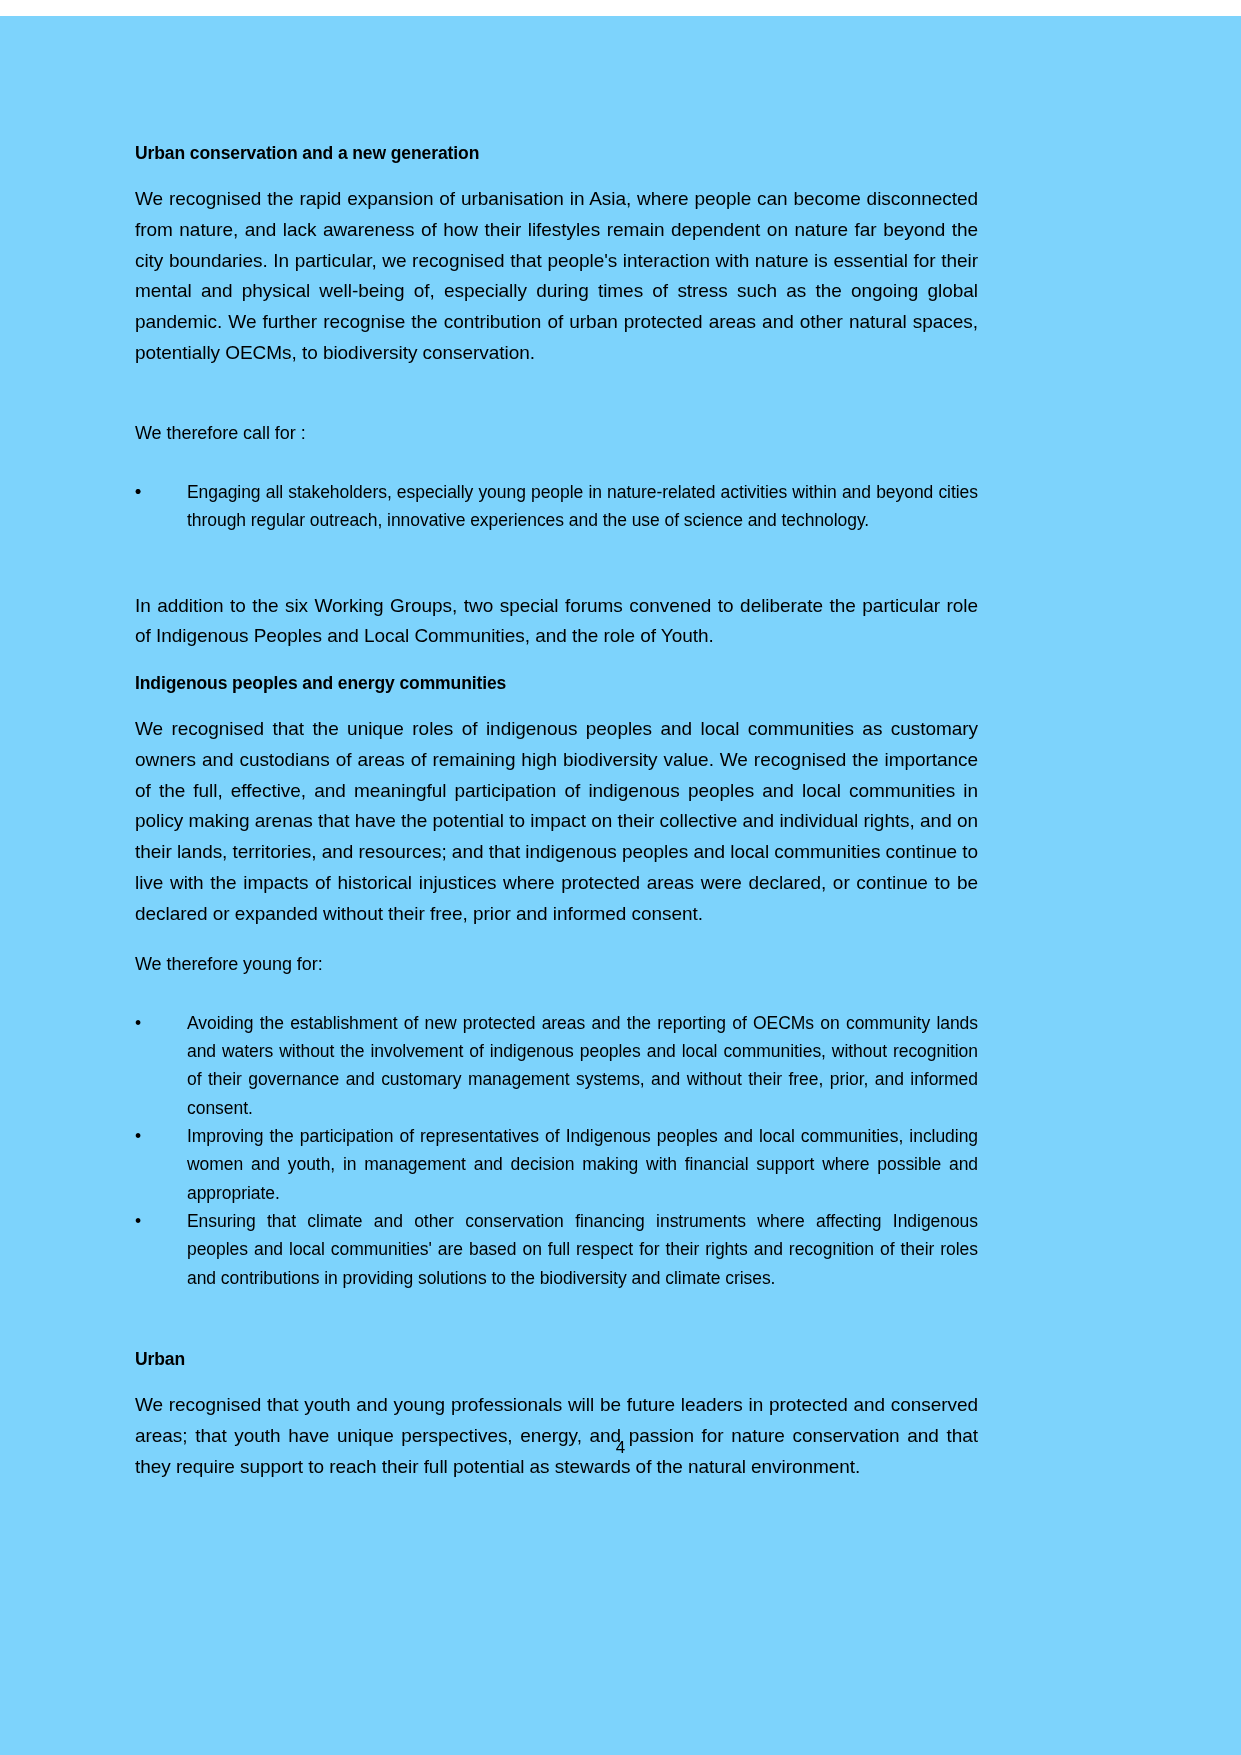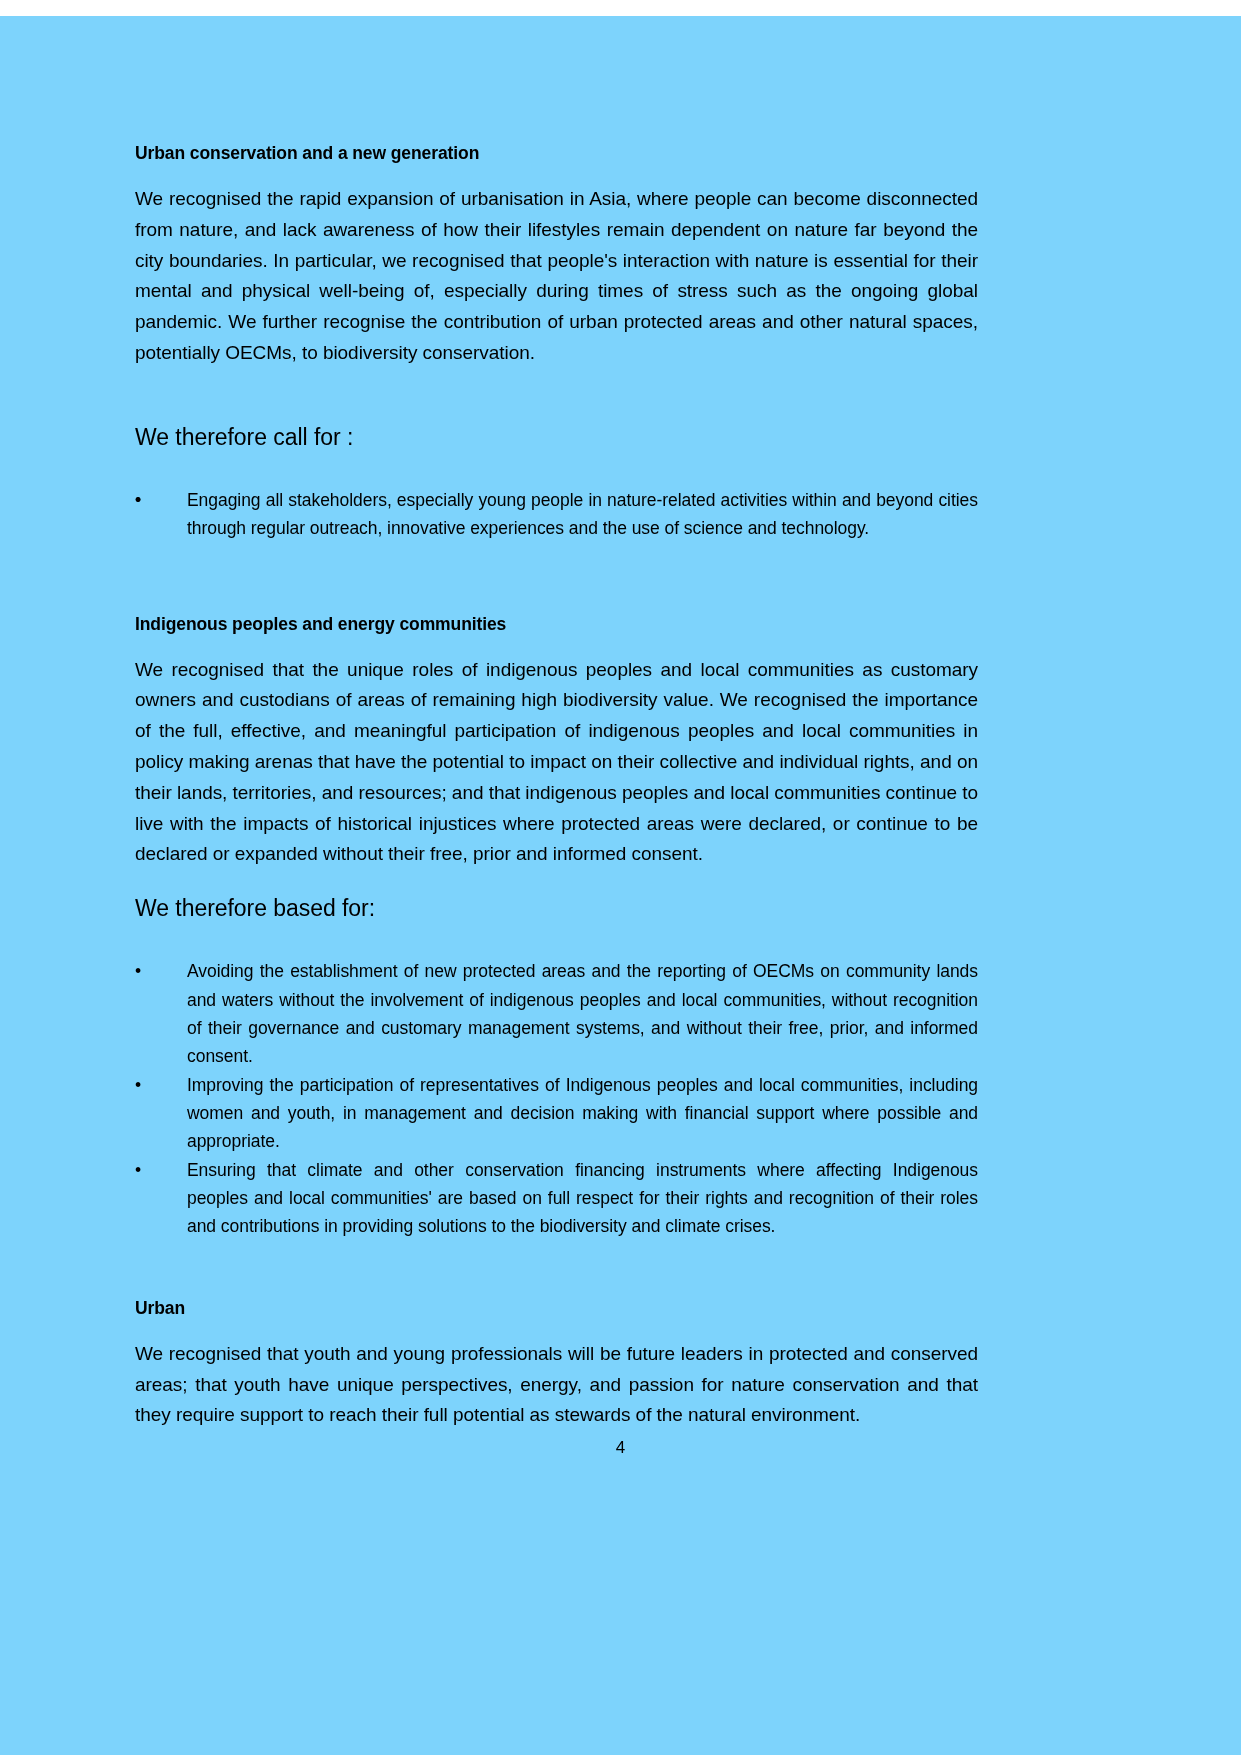--- a/index.html
+++ b/index.html
@@ -66,21 +66,21 @@
   .bullet-mark {
     position: absolute;
     left: 0;
     top: 0;
     width: 14px;
     font-size: 17.5px;
     line-height: 1.62;
     text-align: left;
   }
   .call-line {
-    font-size: 23px;
+    font-size: 18px;
     line-height: 1.62;
     margin: 0;
     letter-spacing: -0.05px;
   }
   .page-number {
     position: absolute;
     left: 0;
     right: 0;
     top: 1422px;
     text-align: center;
@@ -109,30 +109,31 @@
         <span class="bullet-mark">•</span>
       </li>
       <li class="bullet-item">
         <span class="bullet-mark">•</span>
         <span>Engaging all stakeholders, especially young people in nature-related activities within and beyond cities through regular outreach, innovative experiences and the use of science and technology.</span>
       </li>
     </ul>
 
     <div class="spacer-xl"></div>
 
+    <p class="para">In addition to the six Working Groups, two special forums convened to deliberate the particular role of Indigenous Peoples and Local Communities,  and the role of Youth.</p>
 
     <div class="spacer-sm"></div>
 
     <h2 class="heading">Indigenous peoples and energy communities</h2>
 
     <p class="para">We recognised that the unique roles of indigenous peoples and local communities as customary owners and custodians of areas of remaining high biodiversity value.  We recognised the  importance of the full, effective, and meaningful participation of indigenous peoples and local communities in policy making arenas that have the potential to impact on their collective and individual rights, and on their lands, territories, and resources; and that indigenous peoples and local communities continue to live with the impacts of historical injustices where protected areas were declared, or continue to be declared or expanded without their free, prior and informed consent.</p>
 
     <div class="spacer-sm"></div>
 
-    <p class="call-line">We therefore based for:</p>
+    <p class="call-line">We therefore young for:</p>
 
     <div class="spacer-md"></div>
 
     <ul class="bullet-list">
       <li class="bullet-item">
         <span class="bullet-mark">•</span>
         <span>Avoiding the establishment of new protected areas and the reporting of OECMs on community lands and waters without the involvement of indigenous peoples and local communities, without recognition of their governance and customary management systems, and without their free, prior, and informed consent.</span>
       </li>
       <li class="bullet-item">
         <span class="bullet-mark">•</span>

